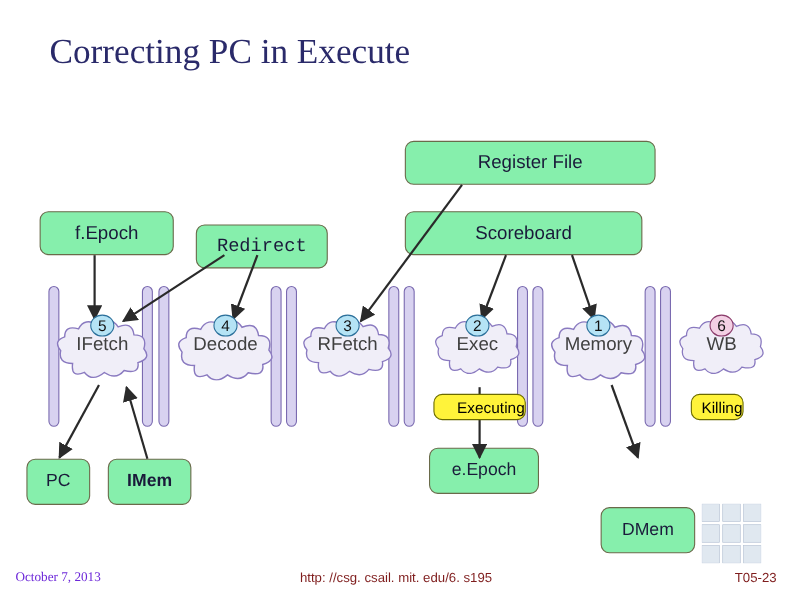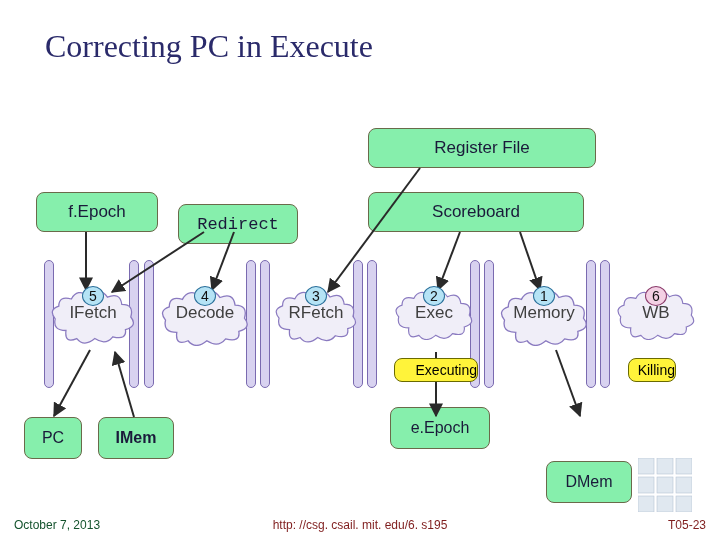--- a/index.html
+++ b/index.html
@@ -86,21 +86,21 @@
     font-size: 14px;
     display: flex; align-items: center; justify-content: flex-end;
     z-index: 5;
   }
   .footer-left, .footer-mid, .footer-right {
     position: absolute;
     bottom: 8px;
     font-size: 12px;
     color: #7f1d1d;
   }
-  .footer-left { left: 14px; color: #14532d; }
+  .footer-left { left: 14px; color: #6d28d9; font-family: Liberation Serif, serif; }
   .footer-mid { left: 50%; transform: translateX(-50%); }
   .footer-right { right: 14px; }
   .btm-box {
     position: absolute;
     border-radius: 8px;
     display: flex; align-items: center; justify-content: center;
     font-size: 16px;
     text-align: center;
   }
   .decor {

